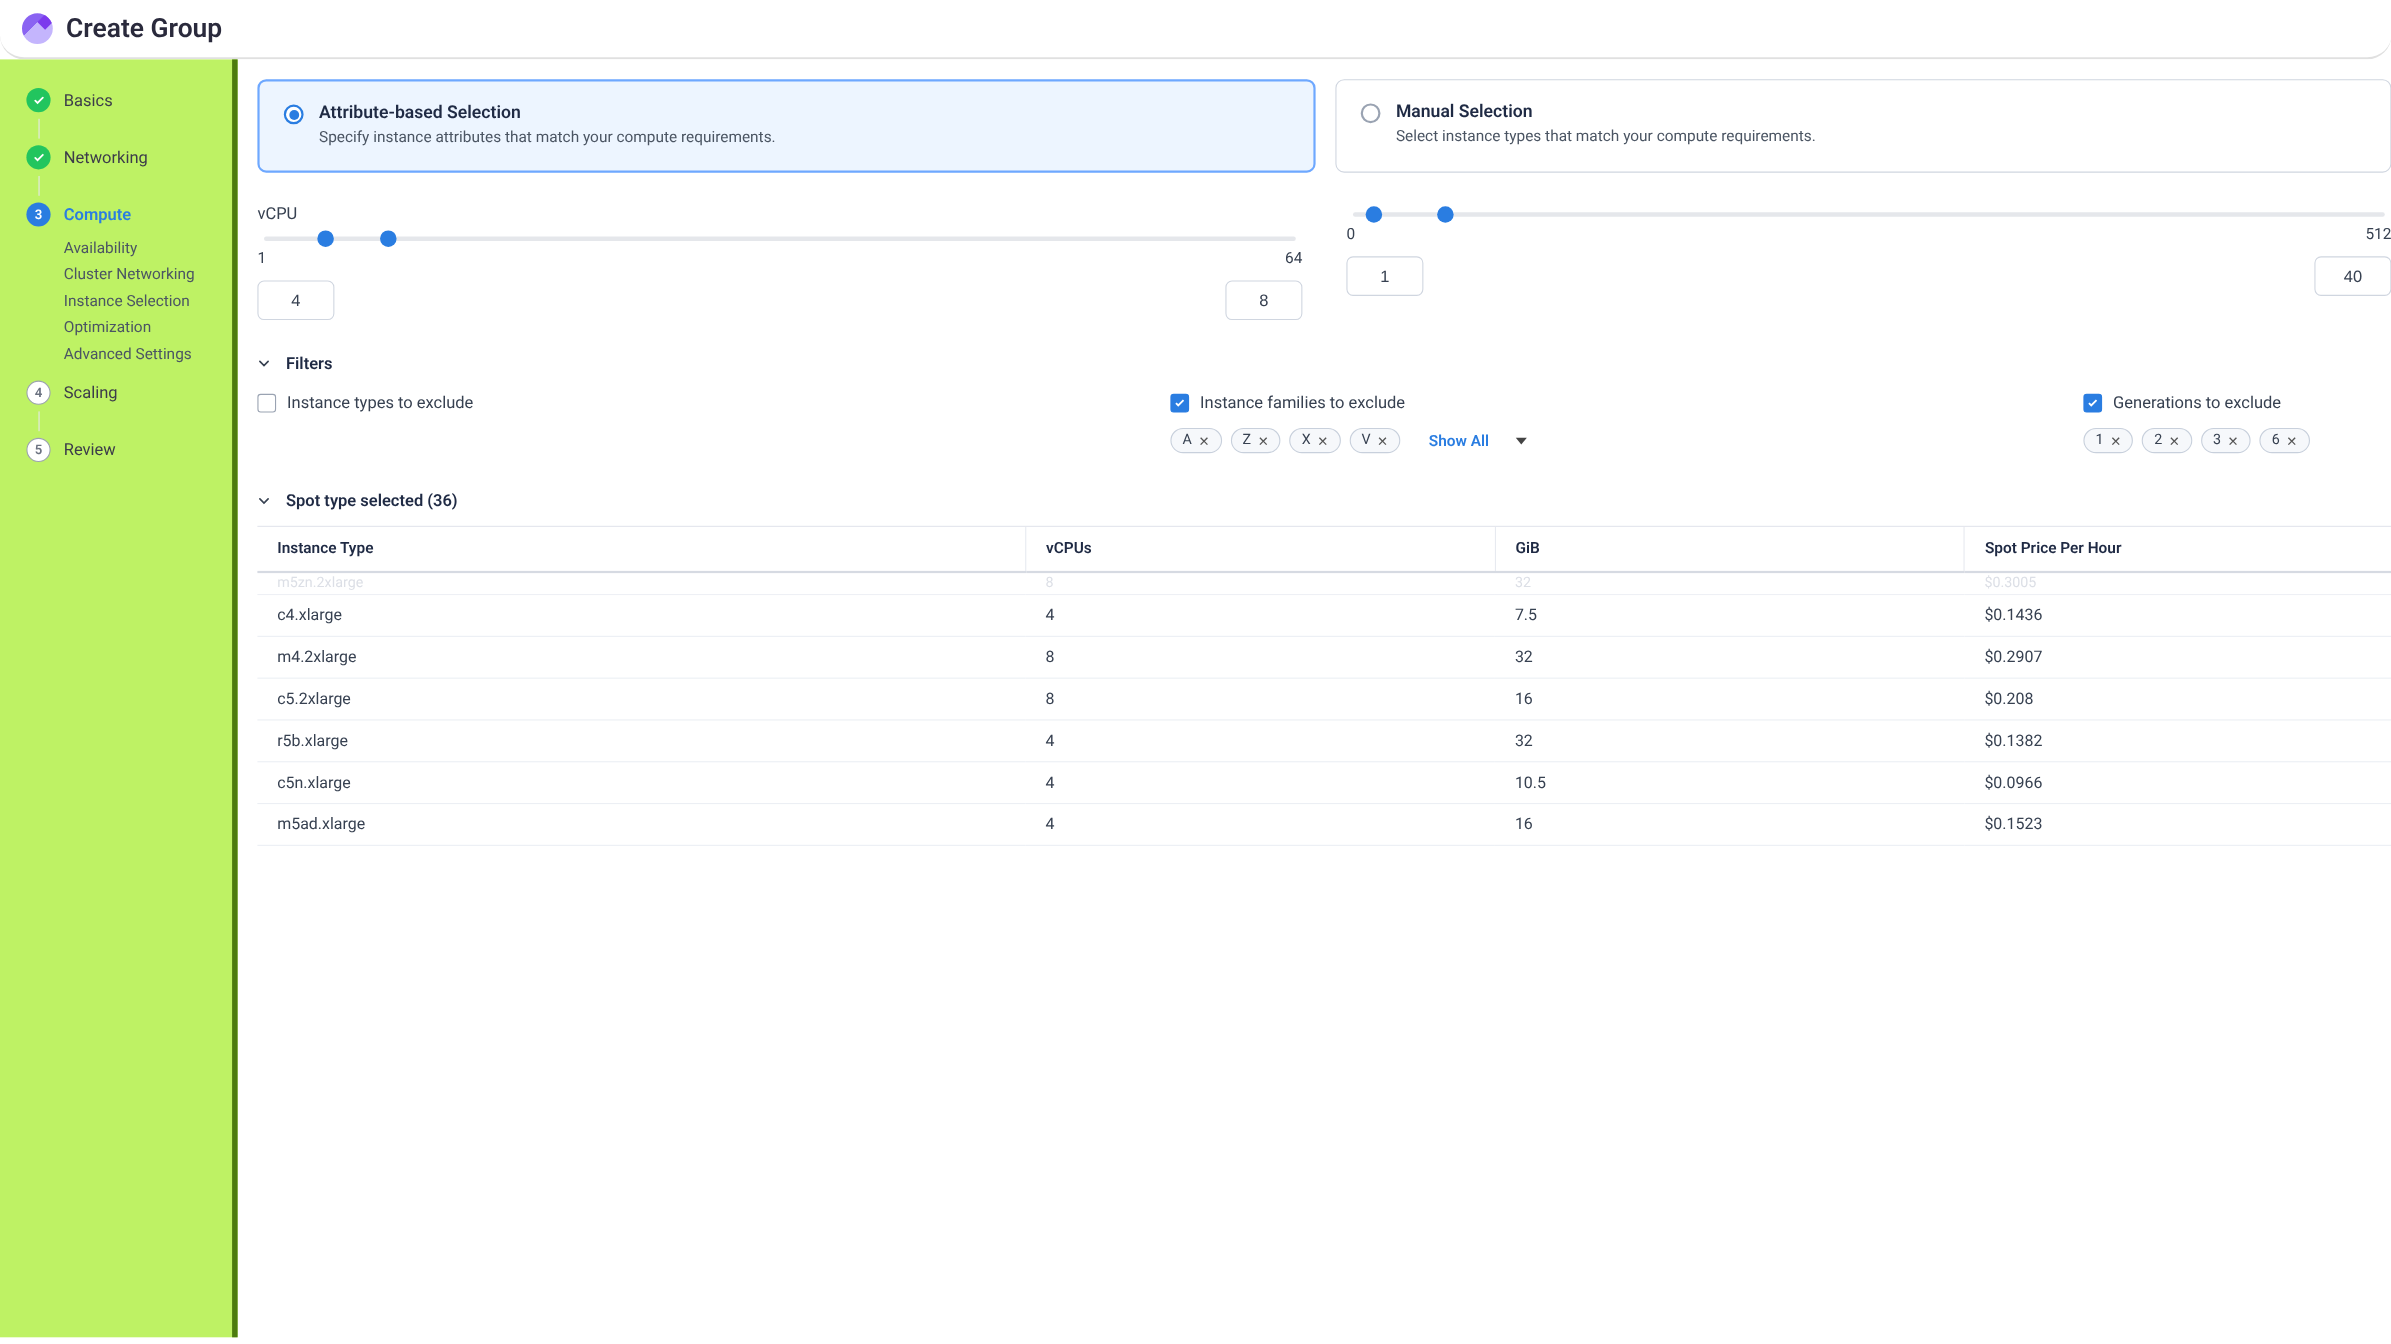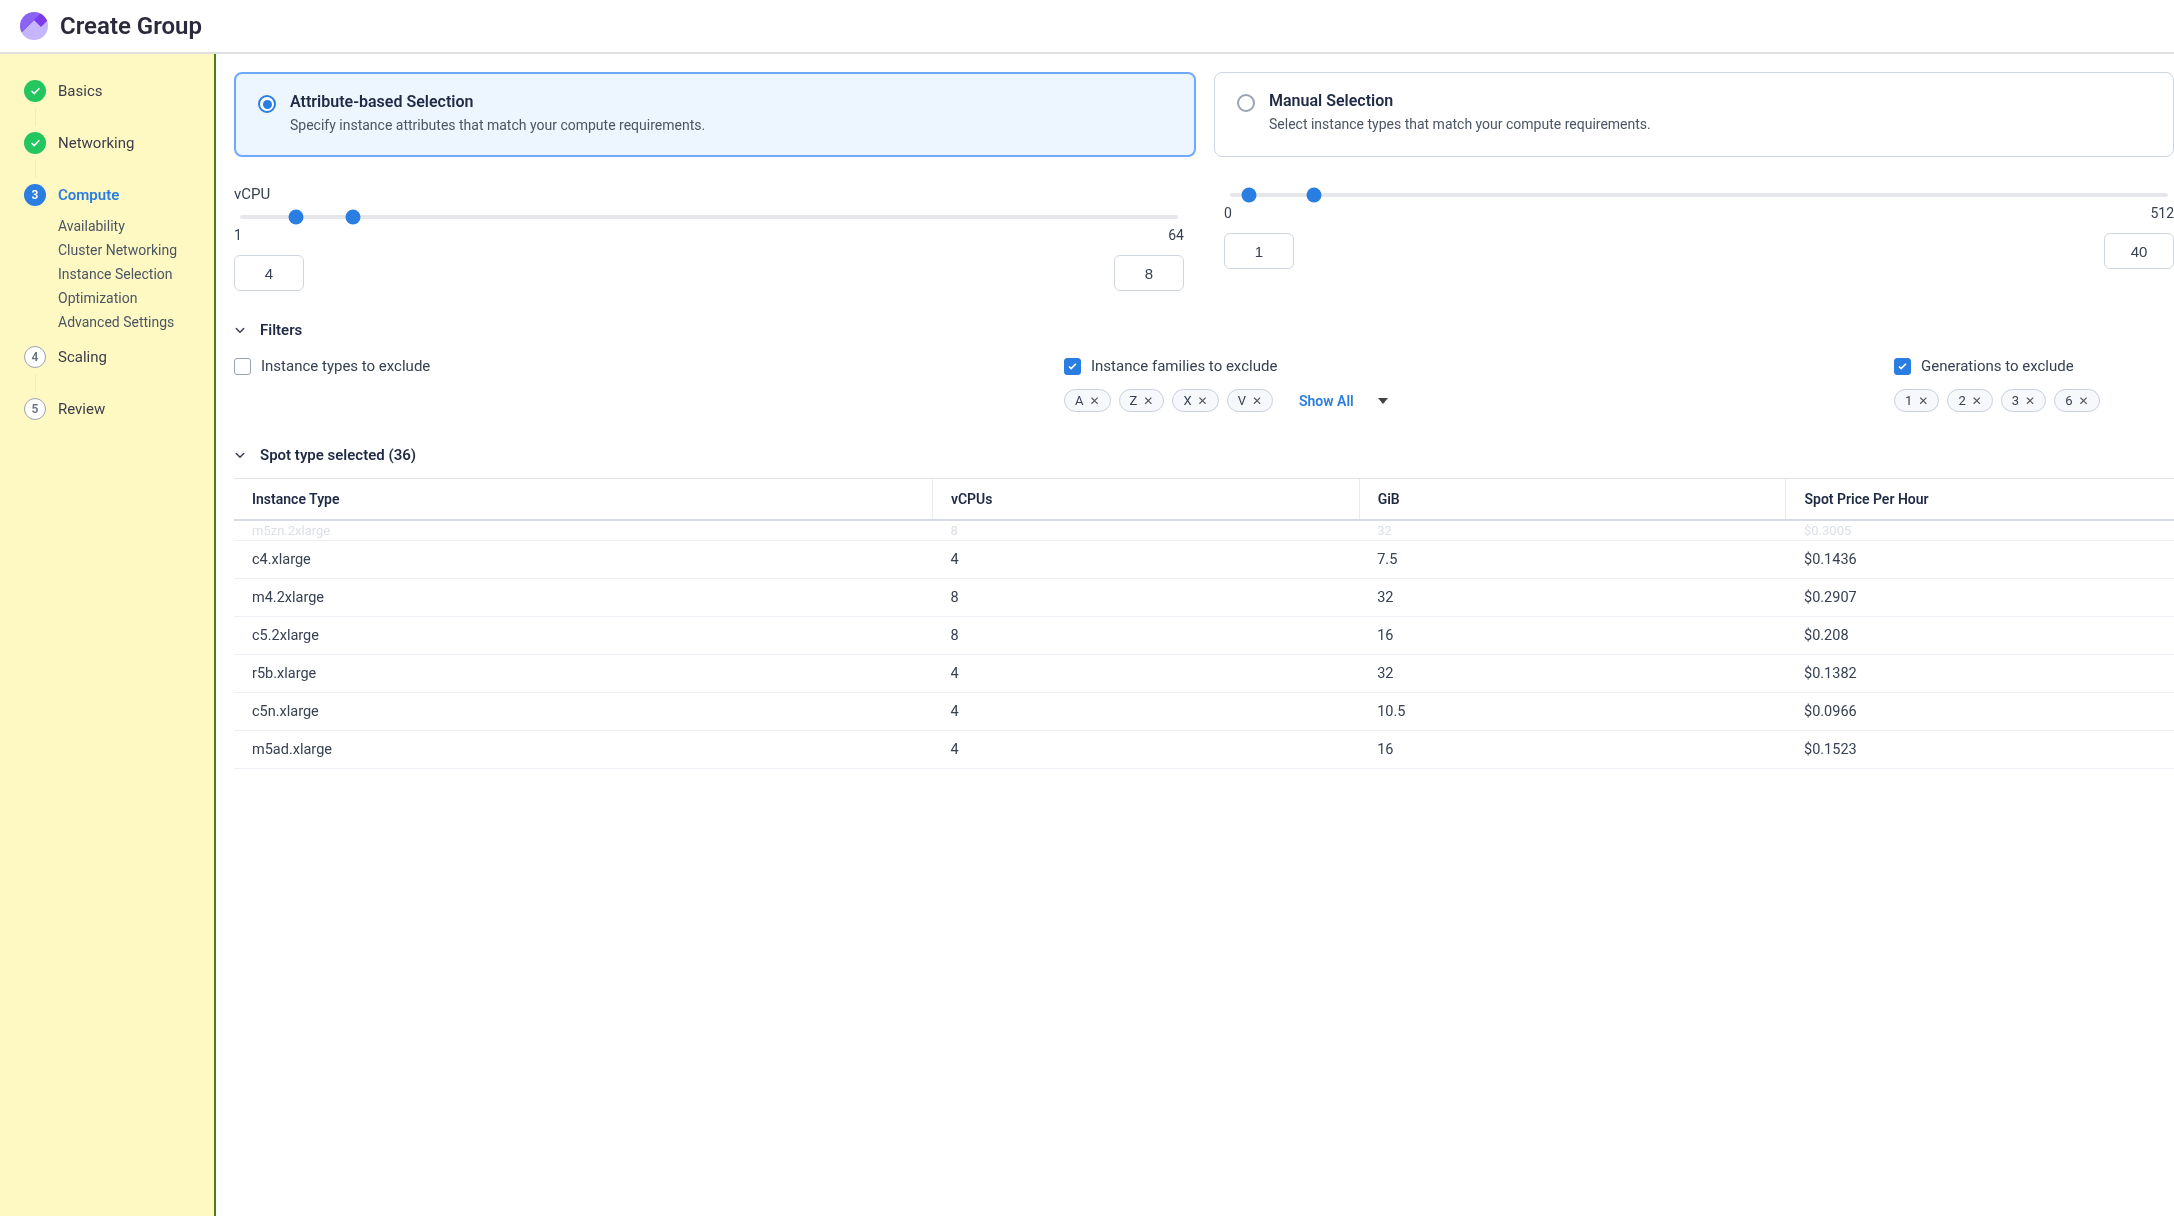--- a/index.html
+++ b/index.html
@@ -7,40 +7,41 @@
     font-family: -apple-system, BlinkMacSystemFont, "Segoe UI", Roboto, "Helvetica Neue", Arial, sans-serif;
     color: #1a1f36;
     background: #fff;
     font-size: 14px;
   }
   .header {
     display: flex;
     align-items: center;
     padding: 12px 20px;
     border-bottom: 2px solid #e0e0e0;
+    border-radius: 22px;
   }
   .header .logo {
     width: 28px; height: 28px; margin-right: 12px;
     background: linear-gradient(135deg, #8a63f2 40%, #c4b5fd 40%);
     border-radius: 50%;
     position: relative;
     overflow: hidden;
   }
   .header .logo::after{
     content:""; position:absolute; right:2px; top:3px; width:10px; height:10px;
     background:#7c3aed; transform:rotate(45deg);
   }
   .header h1 { font-size: 24px; font-weight: 600; color:#2a2a3c; }
   .layout { display: flex; }
   .sidebar {
     width: 216px;
     min-height: calc(100vh - 60px);
-    border-right: 2px solid #4d7c0f;
+    border-right: 5px solid #4d7c0f;
     padding: 20px 0 20px 24px;
-    background:#fef9c3;
+    background:#bef264;
   }
   .step { display:flex; align-items:center; gap:12px; padding:6px 0; font-size:15px; color:#3c3c4a; cursor:pointer;}
   .step .circle {
     width:22px; height:22px; border-radius:50%; display:flex; align-items:center; justify-content:center;
     font-size:12px; font-weight:600;
   }
   .step.complete .circle { background:#22c55e; color:#fff; }
   .step.active .circle { background:#2a7de1; color:#fff; }
   .step.active { color:#2a7de1; font-weight:600; }
   .step.pending .circle { border:1.5px solid #9ca3af; color:#6b7280; background:#fff;}

